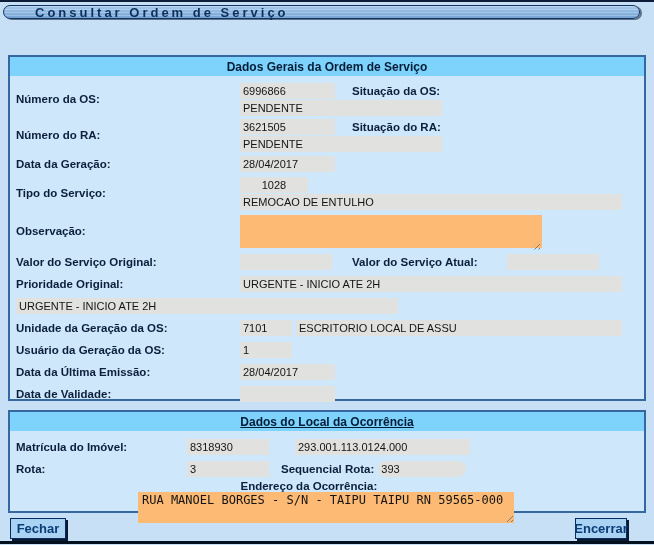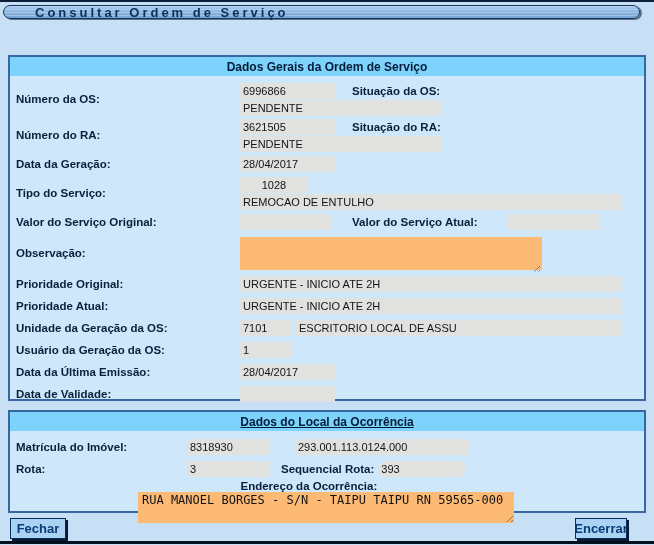--- a/index.html
+++ b/index.html
@@ -155,40 +155,39 @@
       <div class="stack">
         <div class="line">
           <span class="vbox w-tipo">1028</span>
         </div>
         <div class="line">
           <span class="vbox w-wide">REMOCAO DE ENTULHO</span>
         </div>
       </div>
     </div>
 
+    <div class="row" style="min-height:40px;">
+      <span class="lbl">Observação:</span>
+      <div class="tarea obs"></div>
+      <div class="handle" style="position:relative; right:11px; top:14px;"></div>
+    </div>
+
     <div class="row">
       <span class="lbl">Valor do Serviço Original:</span>
       <span class="vbox w-valor"></span>
       <span class="sublbl sub-valor">Valor do Serviço Atual:</span>
       <span class="vbox w-valor box-valor-atual"></span>
     </div>
 
-    <div class="row" style="min-height:40px;">
-      <span class="lbl">Observação:</span>
-      <div class="tarea obs"></div>
-      <div class="handle" style="position:relative; right:11px; top:14px;"></div>
-    </div>
-
     <div class="row">
       <span class="lbl">Prioridade Original:</span>
       <span class="vbox w-wide">URGENTE - INICIO ATE 2H</span>
     </div>
 
     <div class="row">
-      <span class="lbl">Prioridade Atual:</span>
       <span class="vbox w-wide">URGENTE - INICIO ATE 2H</span>
     </div>
 
     <div class="row">
       <span class="lbl">Unidade da Geração da OS:</span>
       <span class="vbox w-ucode">7101</span>
       <span class="vbox w-udesc">ESCRITORIO LOCAL DE ASSU</span>
     </div>
 
     <div class="row">

